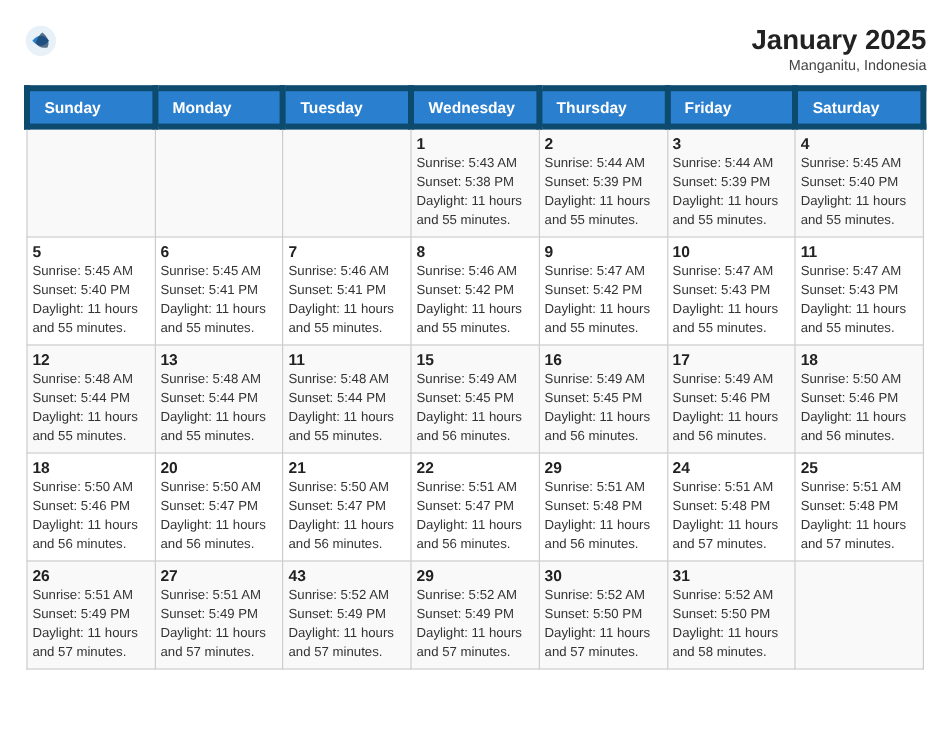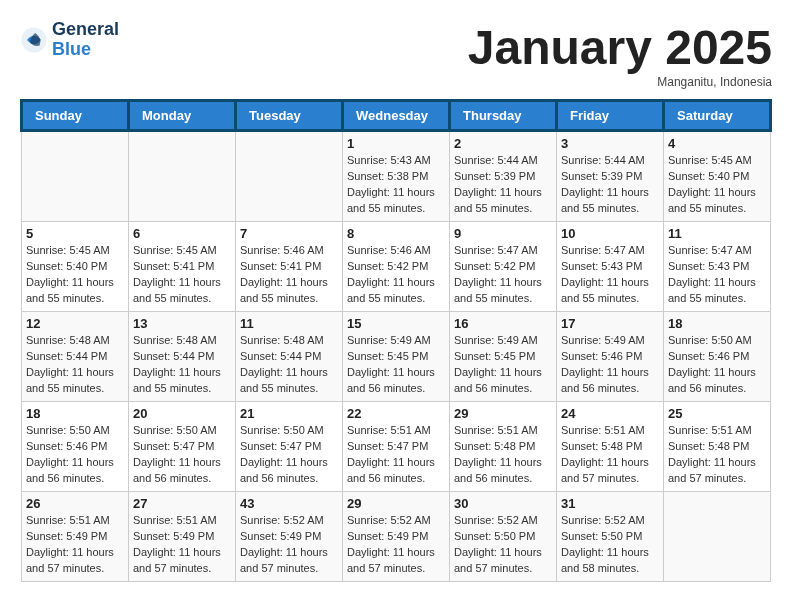--- a/index.html
+++ b/index.html
@@ -31,41 +31,41 @@
       color: #2b7fcf;
     }
     .logo-icon {
       width: 28px;
       height: 28px;
     }
     .title-block {
       text-align: right;
     }
     .calendar-title {
-      font-size: 48px;
+      font-size: 23px;
       font-weight: bold;
       color: #222;
     }
     .calendar-subtitle {
       font-size: 12px;
       color: #444;
     }
     table {
       width: 100%;
       border-collapse: collapse;
       table-layout: fixed;
     }
     thead th {
       background-color: #2b7fcf;
       color: #fff;
       font-size: 13px;
       font-weight: bold;
       padding: 6px 12px;
       text-align: left;
-      border: 3px solid #0c4a6e;
+      border: 5px solid #0c4a6e;
     }
     tbody td {
       border: 1px solid #ccc;
       vertical-align: top;
       padding: 4px 4px 4px 4px;
       font-size: 10.5px;
       color: #222;
       height: 90px;
     }
     tbody tr:nth-child(odd) td {
@@ -88,25 +88,20 @@
 </head>
 <body>
 
 <div class="header">
   <div class="logo">
     <svg class="logo-icon" viewBox="0 0 40 40" xmlns="http://www.w3.org/2000/svg">
       <ellipse cx="20" cy="20" rx="18" ry="18" fill="#e8f0f8"></ellipse>
       <path d="M10 20 Q20 8 30 20 Q20 32 10 20Z" fill="#2b7fcf"></path>
       <path d="M22 10 Q32 18 28 28 Q18 30 14 22 Q18 12 22 10Z" fill="#1a3a5c" opacity="0.7"></path>
     </svg>
-    <div>
-      <div class="logo-text">
-        General<br><span>Blue</span>
-      </div>
-    </div>
   </div>
   <div class="title-block">
     <div class="calendar-title">January 2025</div>
     <div class="calendar-subtitle">Manganitu, Indonesia</div>
   </div>
 </div>
 
 <table>
   <thead>
     <tr>

